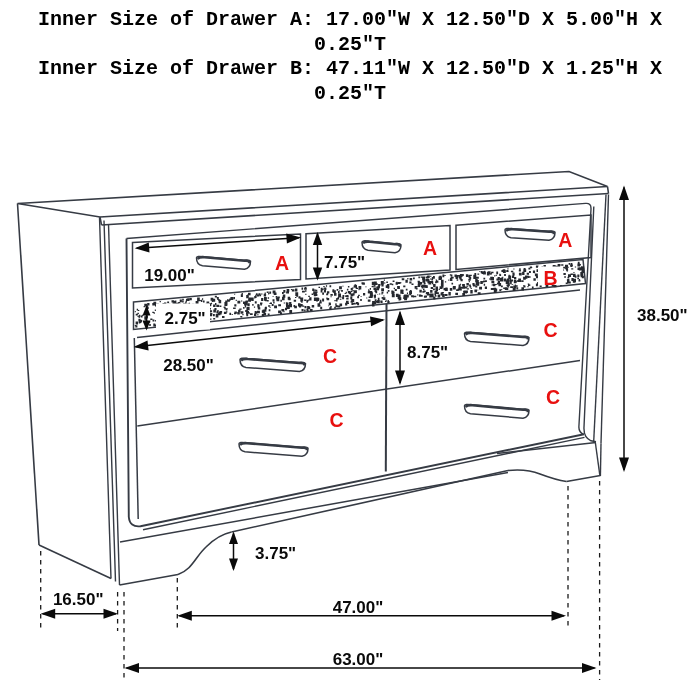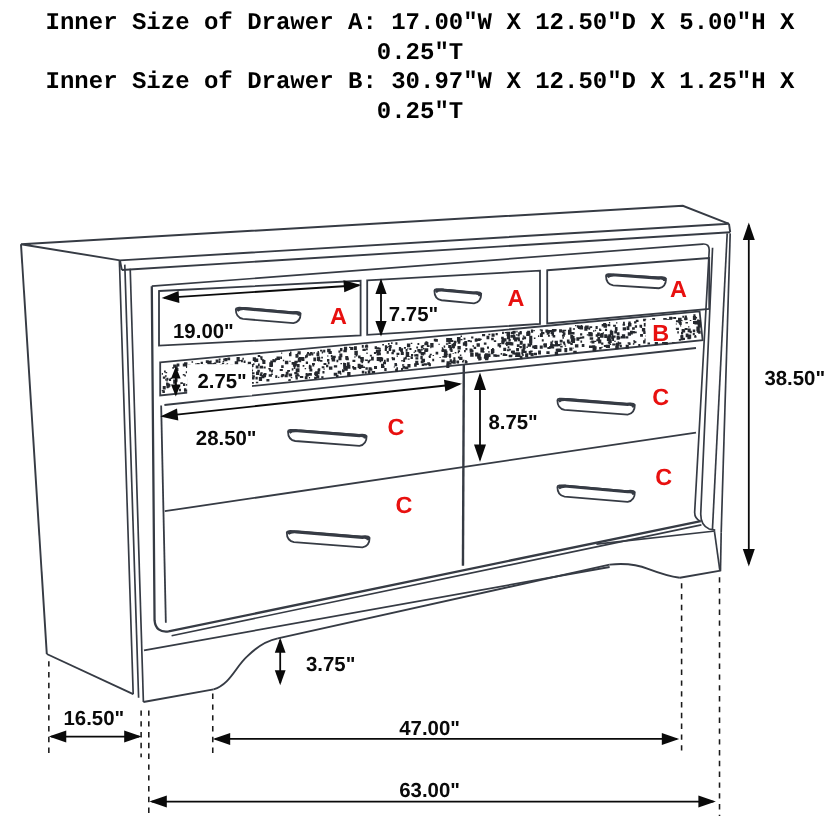--- a/index.html
+++ b/index.html
@@ -2,21 +2,21 @@
 <html><head><meta charset="utf-8">
 <style>
 html,body{margin:0;padding:0;background:#ffffff;width:700px;height:700px;overflow:hidden}
 #hdr{position:absolute;left:0;top:8px;width:700px;text-align:center;
  font-family:Liberation Mono, monospace;font-weight:bold;font-size:20px;line-height:24.5px;color:#000}
 svg{position:absolute;left:0;top:0}
 </style></head>
 <body>
 <div id="hdr">
 <div>Inner Size of Drawer A: 17.00"W X 12.50"D X 5.00"H X 0.25"T</div>
-<div>Inner Size of Drawer B: 30.97"W X 12.50"D X 1.25"H X 0.25"T</div>
+<div>Inner Size of Drawer B: 47.11"W X 12.50"D X 1.25"H X 0.25"T</div>
 </div>
 <svg width="700" height="700" viewBox="0 0 700 700">
 <path d="M17.5 203.5 L569.0 171.5 L607.5 186.5 L100.0 217.0 Z" stroke="#363b44" stroke-width="1.6" fill="none" stroke-linecap="butt" stroke-linejoin="miter"></path>
 <line x1="101.5" y1="225.0" x2="608.5" y2="193.5" stroke="#363b44" stroke-width="1.6" stroke-linecap="butt"></line>
 <line x1="100.0" y1="217.0" x2="101.5" y2="225.0" stroke="#363b44" stroke-width="1.6" stroke-linecap="butt"></line>
 <line x1="607.5" y1="186.5" x2="608.5" y2="193.5" stroke="#363b44" stroke-width="1.6" stroke-linecap="butt"></line>
 <line x1="17.5" y1="203.5" x2="39.0" y2="545.0" stroke="#363b44" stroke-width="1.6" stroke-linecap="butt"></line>
 <line x1="39.0" y1="545.0" x2="111.0" y2="578.5" stroke="#363b44" stroke-width="1.6" stroke-linecap="butt"></line>
 <line x1="99.5" y1="217.5" x2="111.0" y2="578.5" stroke="#363b44" stroke-width="1.4" stroke-linecap="butt"></line>
 <line x1="104.0" y1="220.5" x2="115.5" y2="581.5" stroke="#363b44" stroke-width="1.4" stroke-linecap="butt"></line>

